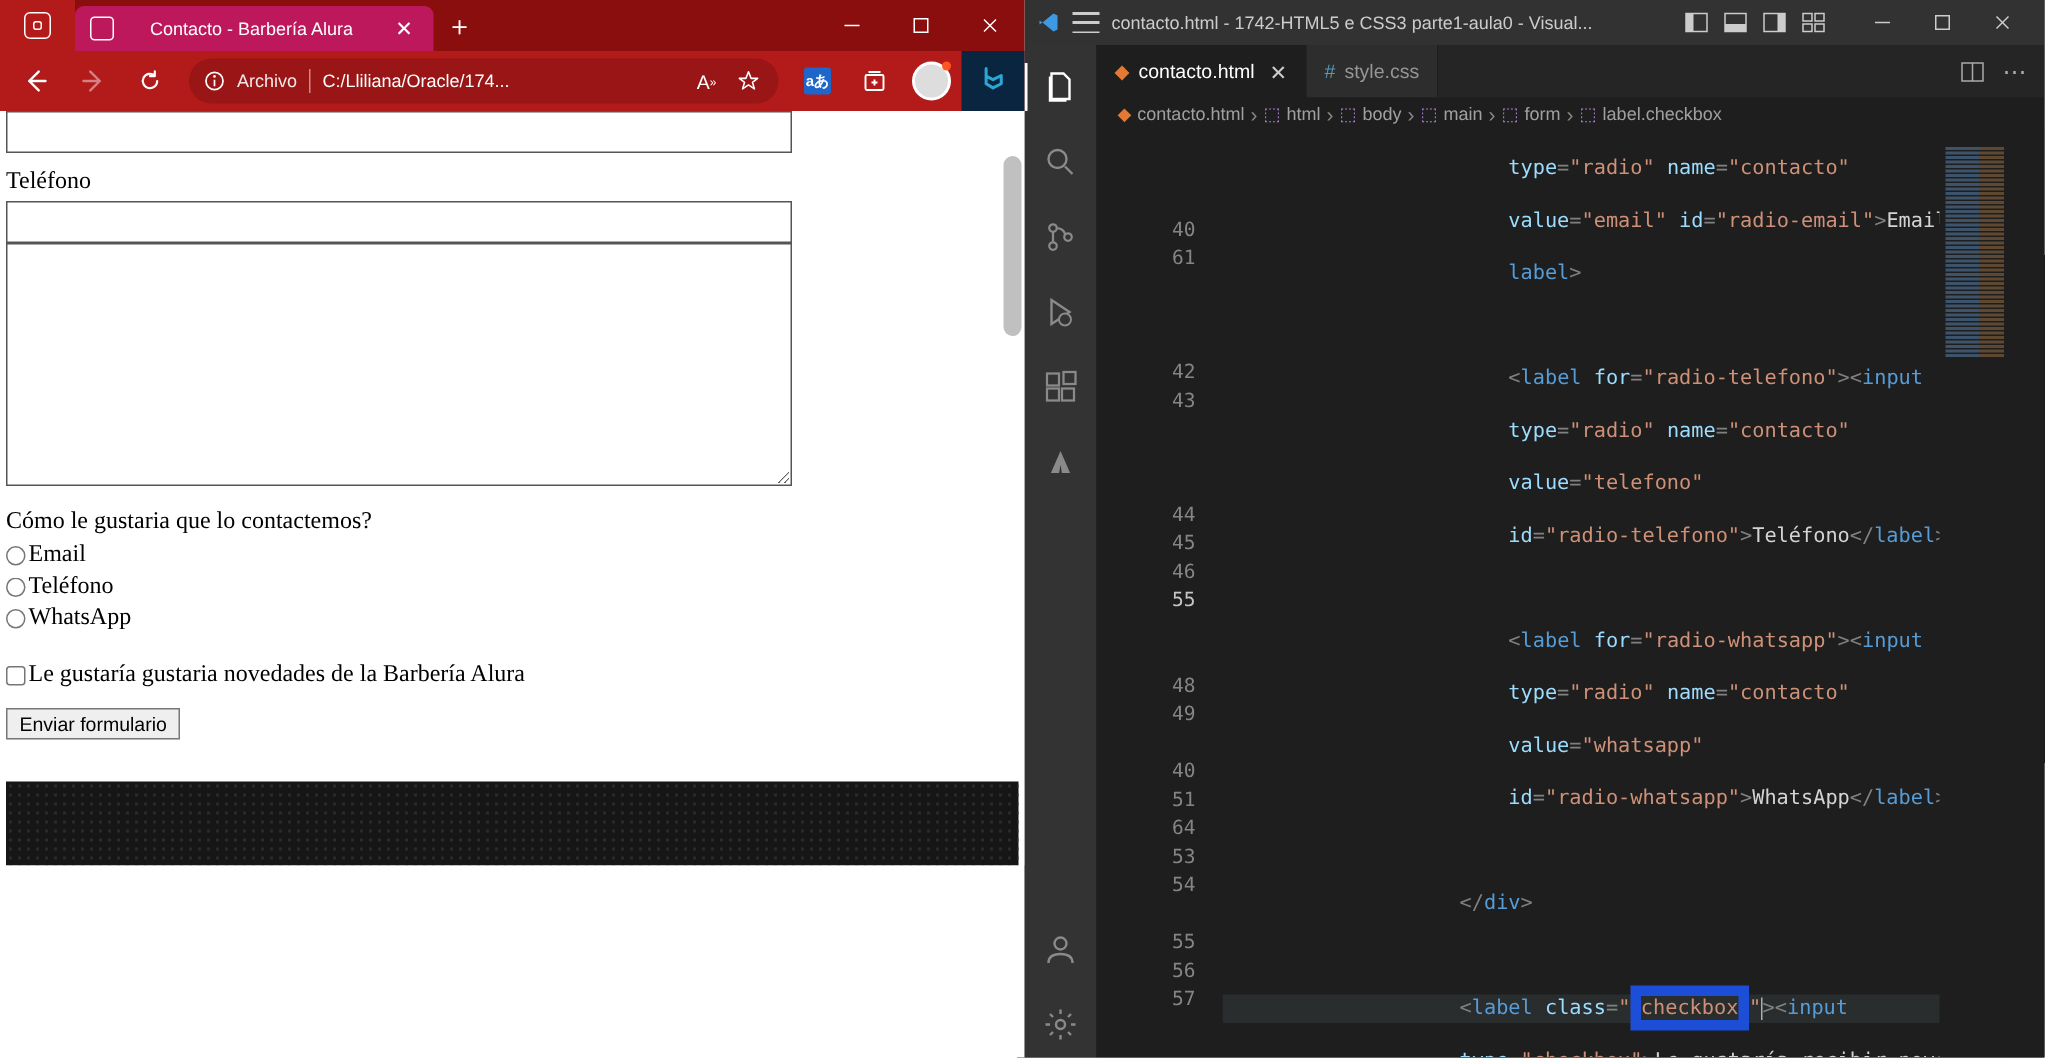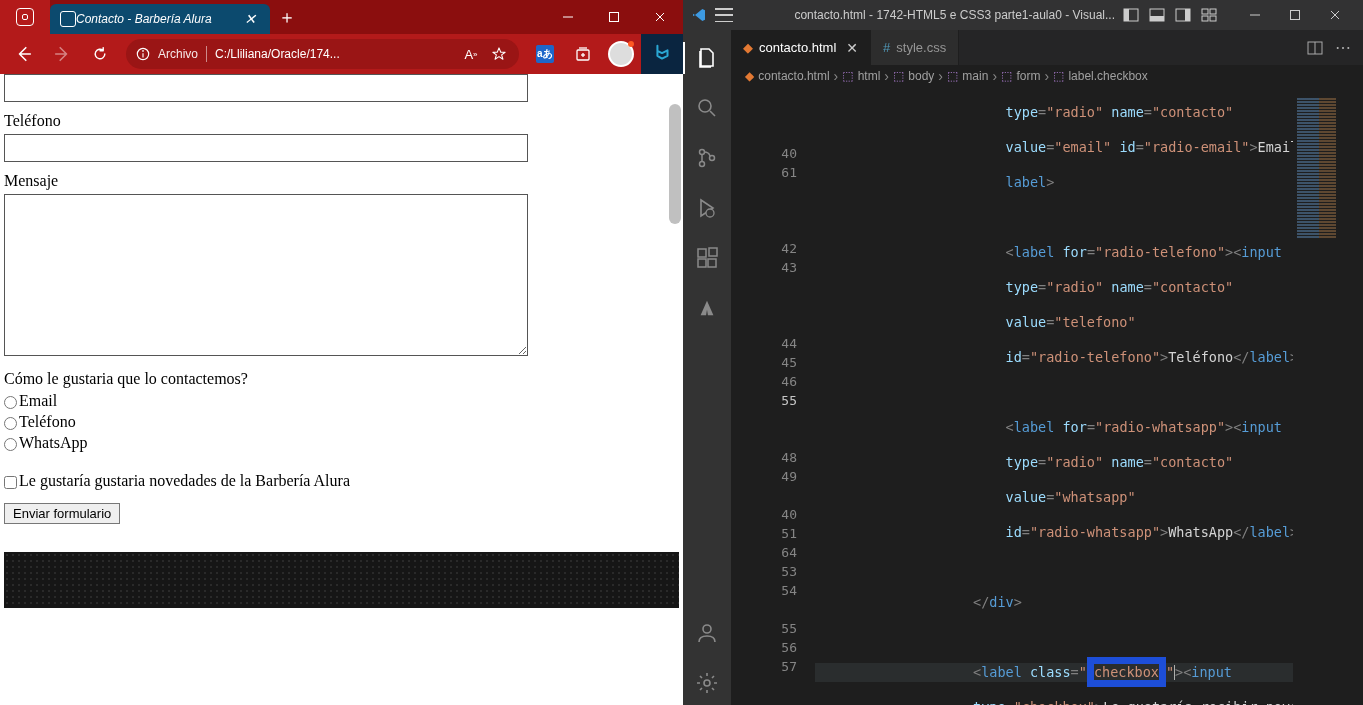--- a/index.html
+++ b/index.html
@@ -21,31 +21,30 @@
   flex-direction: column;
   position: relative;
 }
 .edge-titlebar {
   height: 34px;
   background: #8b0e0e;
   display: flex;
   align-items: stretch;
 }
 .edge-tab {
-  background: #0c4a6e;
+  background: #be185d;
   color: #fff;
   display: flex;
   align-items: center;
   padding: 0 10px;
   margin-top: 4px;
   border-radius: 6px 6px 0 0;
   max-width: 240px;
   min-width: 220px;
-  gap: 0;
-  font-style: italic;
+  gap: 24px;
 }
 .edge-tab .favicon {
   width: 16px; height: 16px;
   border: 1.5px solid #fff;
   border-radius: 3px;
   flex: 0 0 auto;
 }
 .edge-tab .title {
   font-size: 12px;
   white-space: nowrap;
@@ -228,21 +227,21 @@
 .vsc-titlebar .logo svg { width:16px; height:16px; }
 .vsc-titlebar .menu-icon {
   width: 18px; height: 14px;
   display: flex; flex-direction: column; justify-content: space-between;
 }
 .vsc-titlebar .menu-icon span {
   height: 1.5px; background: #ccc;
 }
 .vsc-titlebar .title {
   flex: 1;
-  text-align: right;
+  text-align: left;
   white-space: nowrap; overflow: hidden; text-overflow: ellipsis;
   color: #ccc;
 }
 .vsc-titlebar .layout-icons {
   display: flex;
   gap: 10px;
 }
 .vsc-titlebar .layout-icons .li {
   width: 16px; height: 14px;
   display:flex;align-items:center;justify-content:center;
@@ -513,21 +512,20 @@
       </svg>
   </div>
 
   <div class="edge-content-wrapper">
     <div class="edge-content-inner">
       <div class="edge-content">
         <input type="text" style="margin-top: 0px;">
         <div class="field-label">Teléfono</div>
         <input type="text" style="">
 
-        <div class="field-label">Mensaje</div>
         <textarea style=""></textarea>
 
         <div class="field-label">Cómo le gustaria que lo contactemos?</div>
 
         <label class="radio-line">
           <input type="radio" name="c" style=""><span>Email</span>
         </label>
         <label class="radio-line">
           <input type="radio" name="c" style=""><span>Teléfono</span>
         </label>

